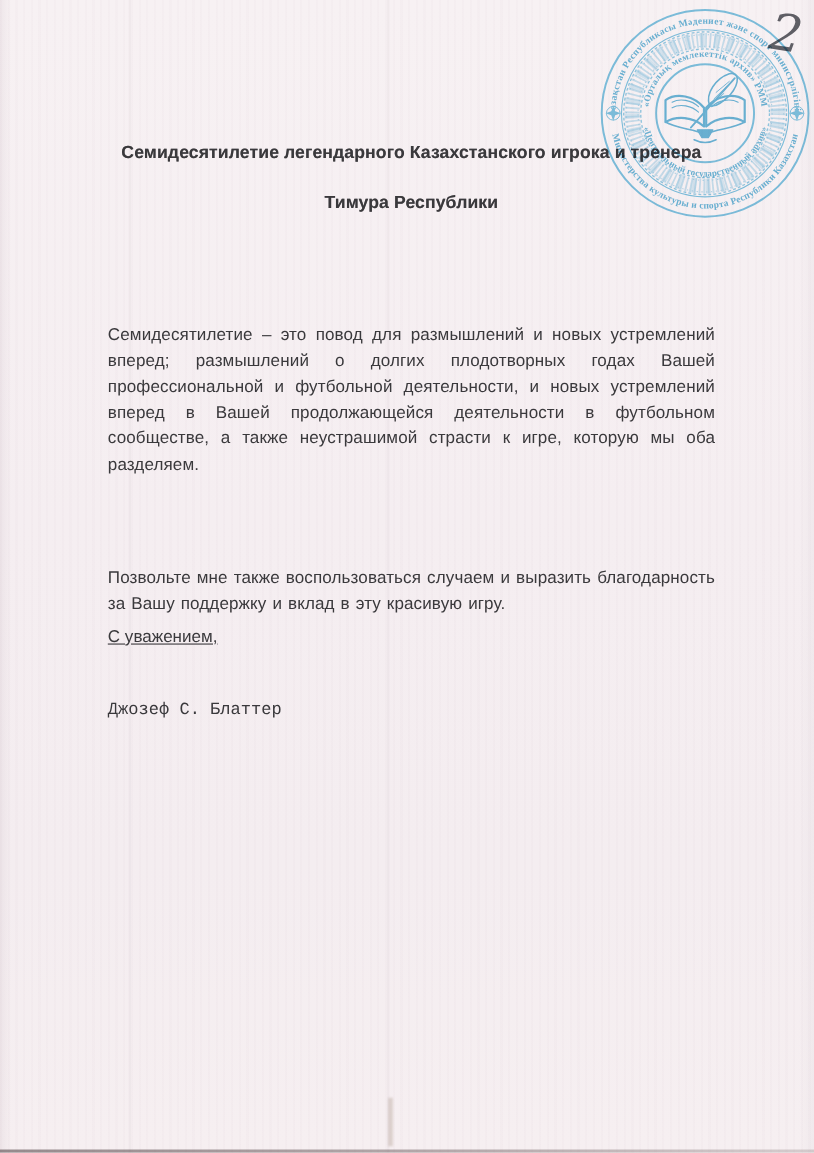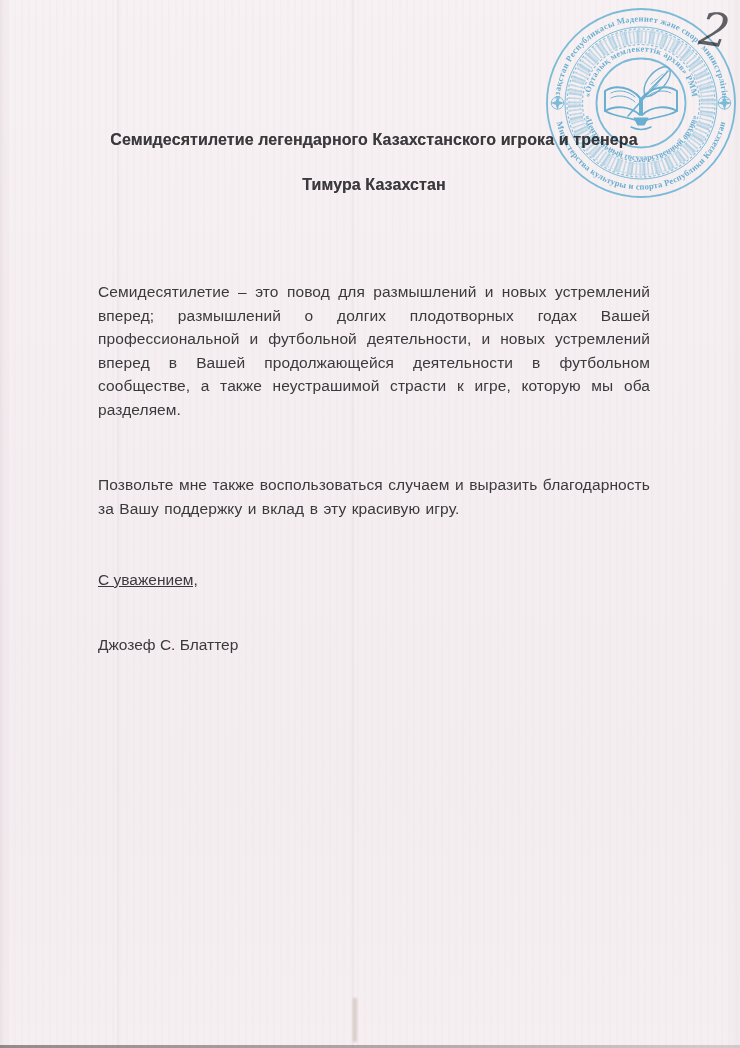--- a/index.html
+++ b/index.html
@@ -41,25 +41,25 @@
     letter-spacing: 0.1px;
     text-shadow: 0 0 0.4px rgba(58,57,60,0.6);
   }
   .title-1 { top: 131px; }
   .title-2 { top: 176px; }
   .greeting { top: 229px; }
   .body-par {
     font-size: 15.5px; line-height: 23.5px; text-align: justify;
     letter-spacing: 0.1px; word-spacing: 1px;
   }
-  .par-1 { top: 280px; }
+  .par-1 { top: 293px; }
   .par-2 { top: 406px; }
-  .par-3 { top: 473px; }
+  .par-3 { top: 514px; }
   .closing { top: 571px; font-size: 15.5px; text-decoration: underline; }
-  .signature { top: 636px; font-size: 15.5px; }
+  .signature { top: 636px; font-size: 15.5px; font-family: Liberation Mono, monospace; }
   .stamp {
     position: absolute; left: 541px; top: 3px; width: 200px; height: 200px;
     mix-blend-mode: multiply; opacity: 0.92; pointer-events: none;
   }
   .stamp text { font-family: "Liberation Serif", serif; font-weight: bold; }
   .handwritten-num {
     position: absolute; left: 688px; top: 2px; width: 52px; height: 64px;
     mix-blend-mode: multiply; pointer-events: none;
   }
 </style>
@@ -67,21 +67,21 @@
 <body>
 
 <div class="page">
 
   <div class="texture"></div>
   <div class="crease" style="left:117px"></div>
   <div class="crease" style="left:352px"></div>
 
   <div class="letter">
     <div class="heading title-1">Семидесятилетие легендарного Казахстанского игрока и тренера</div>
-    <div class="heading title-2">Тимура Казахстан</div>
+    <div class="heading title-2">Тимура Республики</div>
     <p class="body-par par-1">Семидесятилетие – это повод для размышлений и новых устремлений вперед; размышлений о долгих плодотворных годах Вашей профессиональной и футбольной деятельности, и новых устремлений вперед в Вашей продолжающейся деятельности в футбольном сообществе, а также неустрашимой страсти к игре, которую мы оба разделяем.</p>
     <p class="body-par par-3">Позвольте мне также воспользоваться случаем и выразить благодарность за Вашу поддержку и вклад в эту красивую игру.</p>
     <div class="closing">С уважением,</div>
     <div class="signature">Джозеф С. Блаттер</div>
   </div>
 
   <svg class="stamp" viewBox="0 0 200 200">
     <defs>
       <path id="arcOuterTop" d="M 18.5,100 A 81.5,81.5 0 1 1 181.5,100" fill="none"></path>
       <path id="arcInnerTop" d="M 48.5,100 A 51.5,51.5 0 1 1 151.5,100" fill="none"></path>

